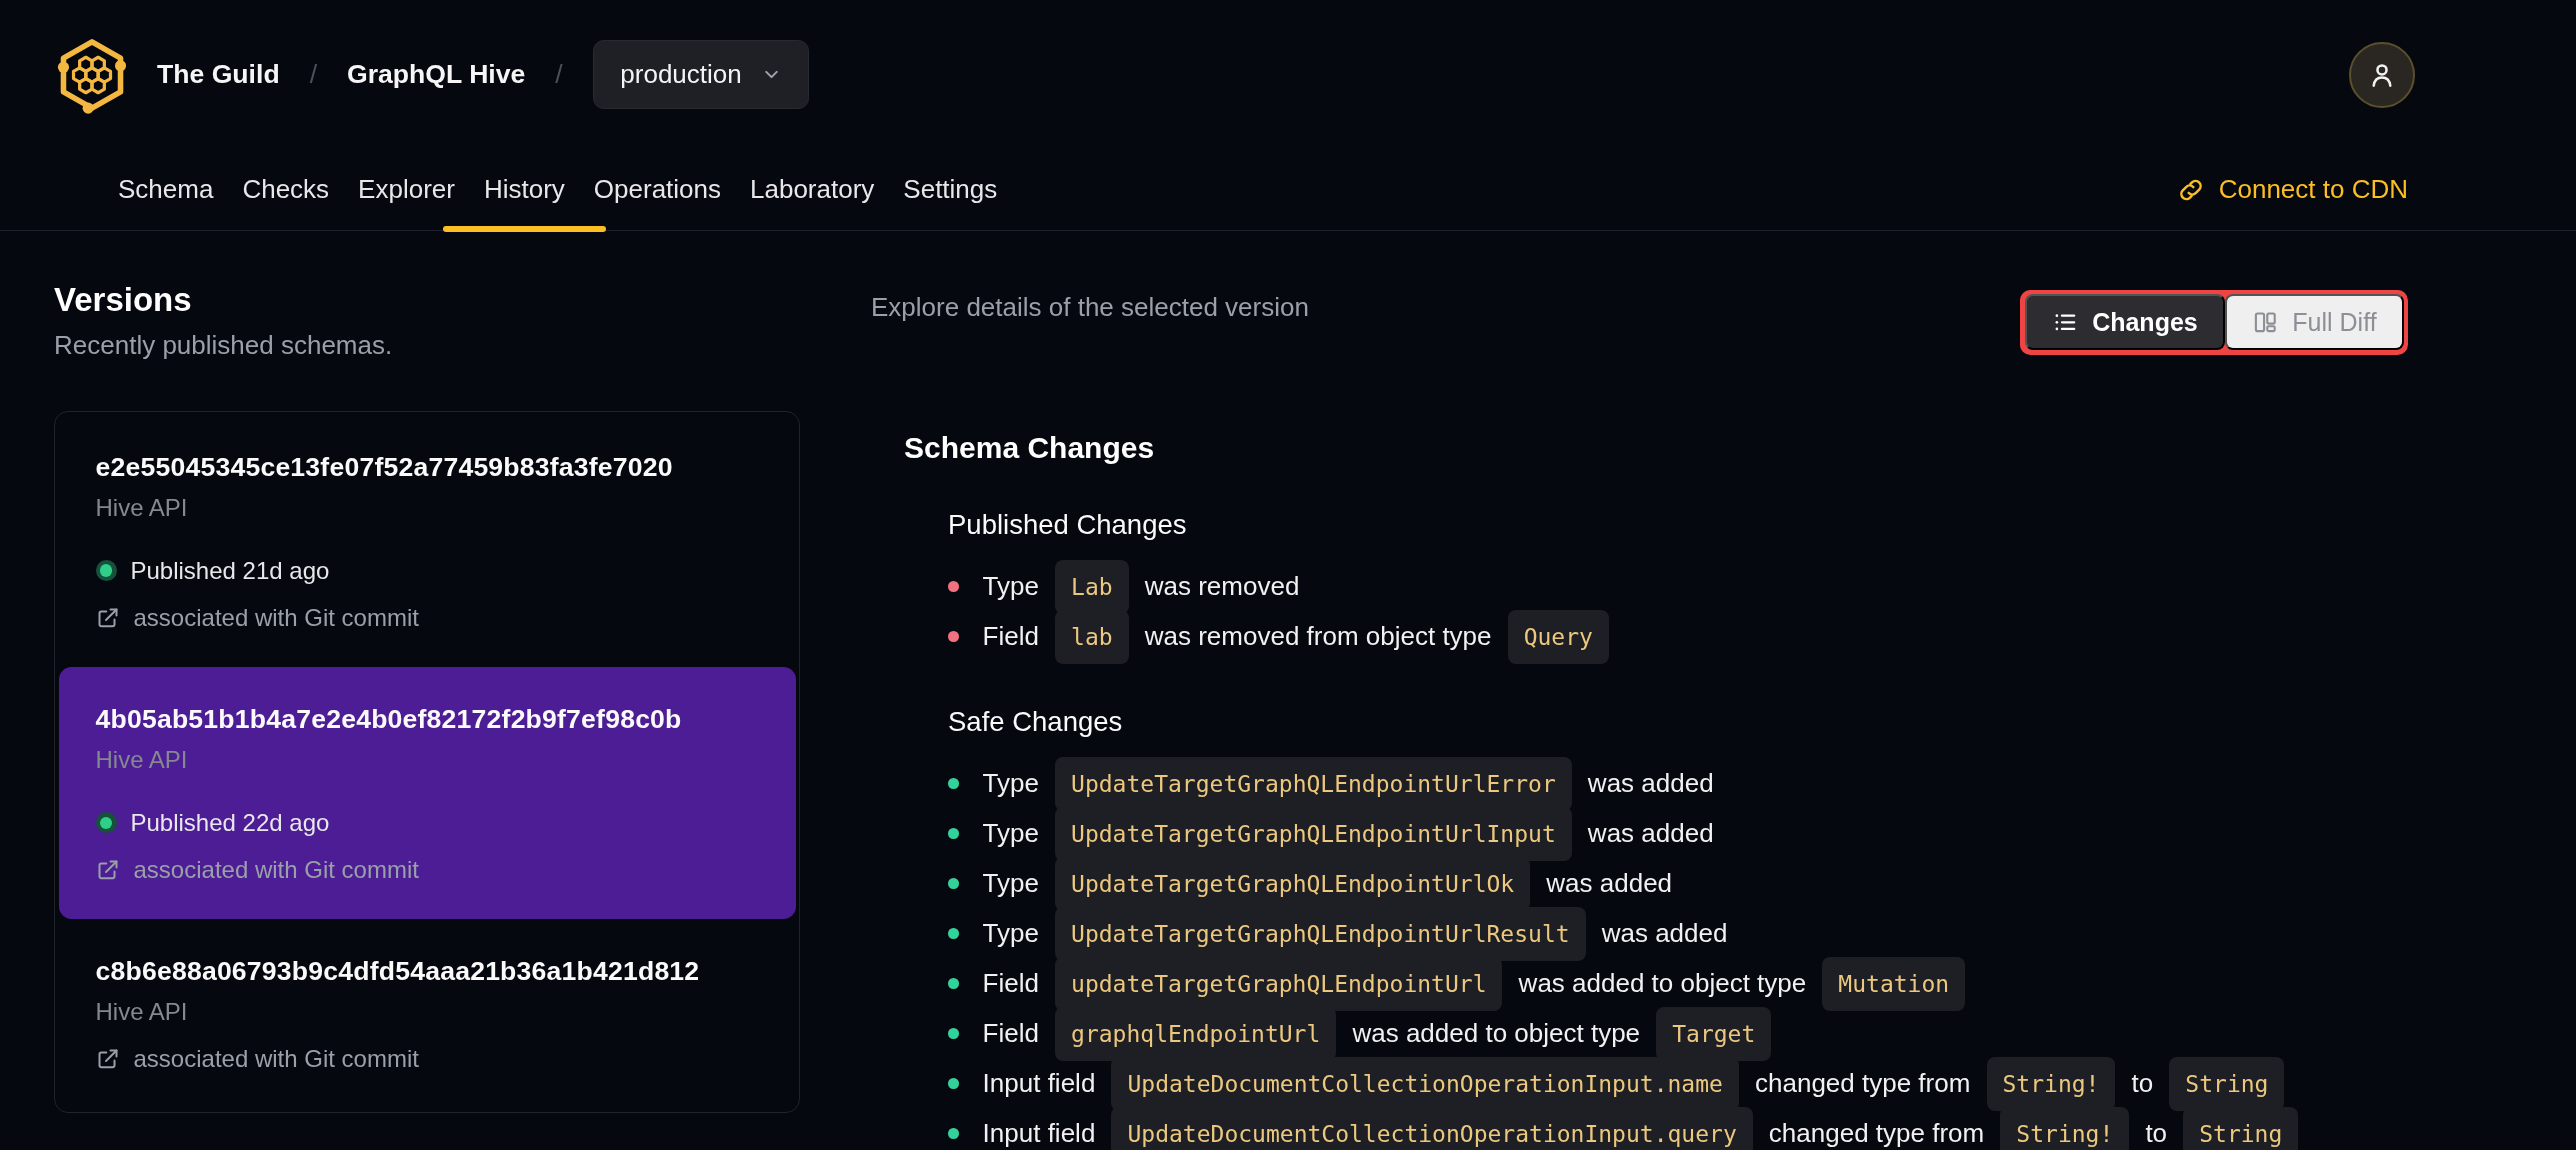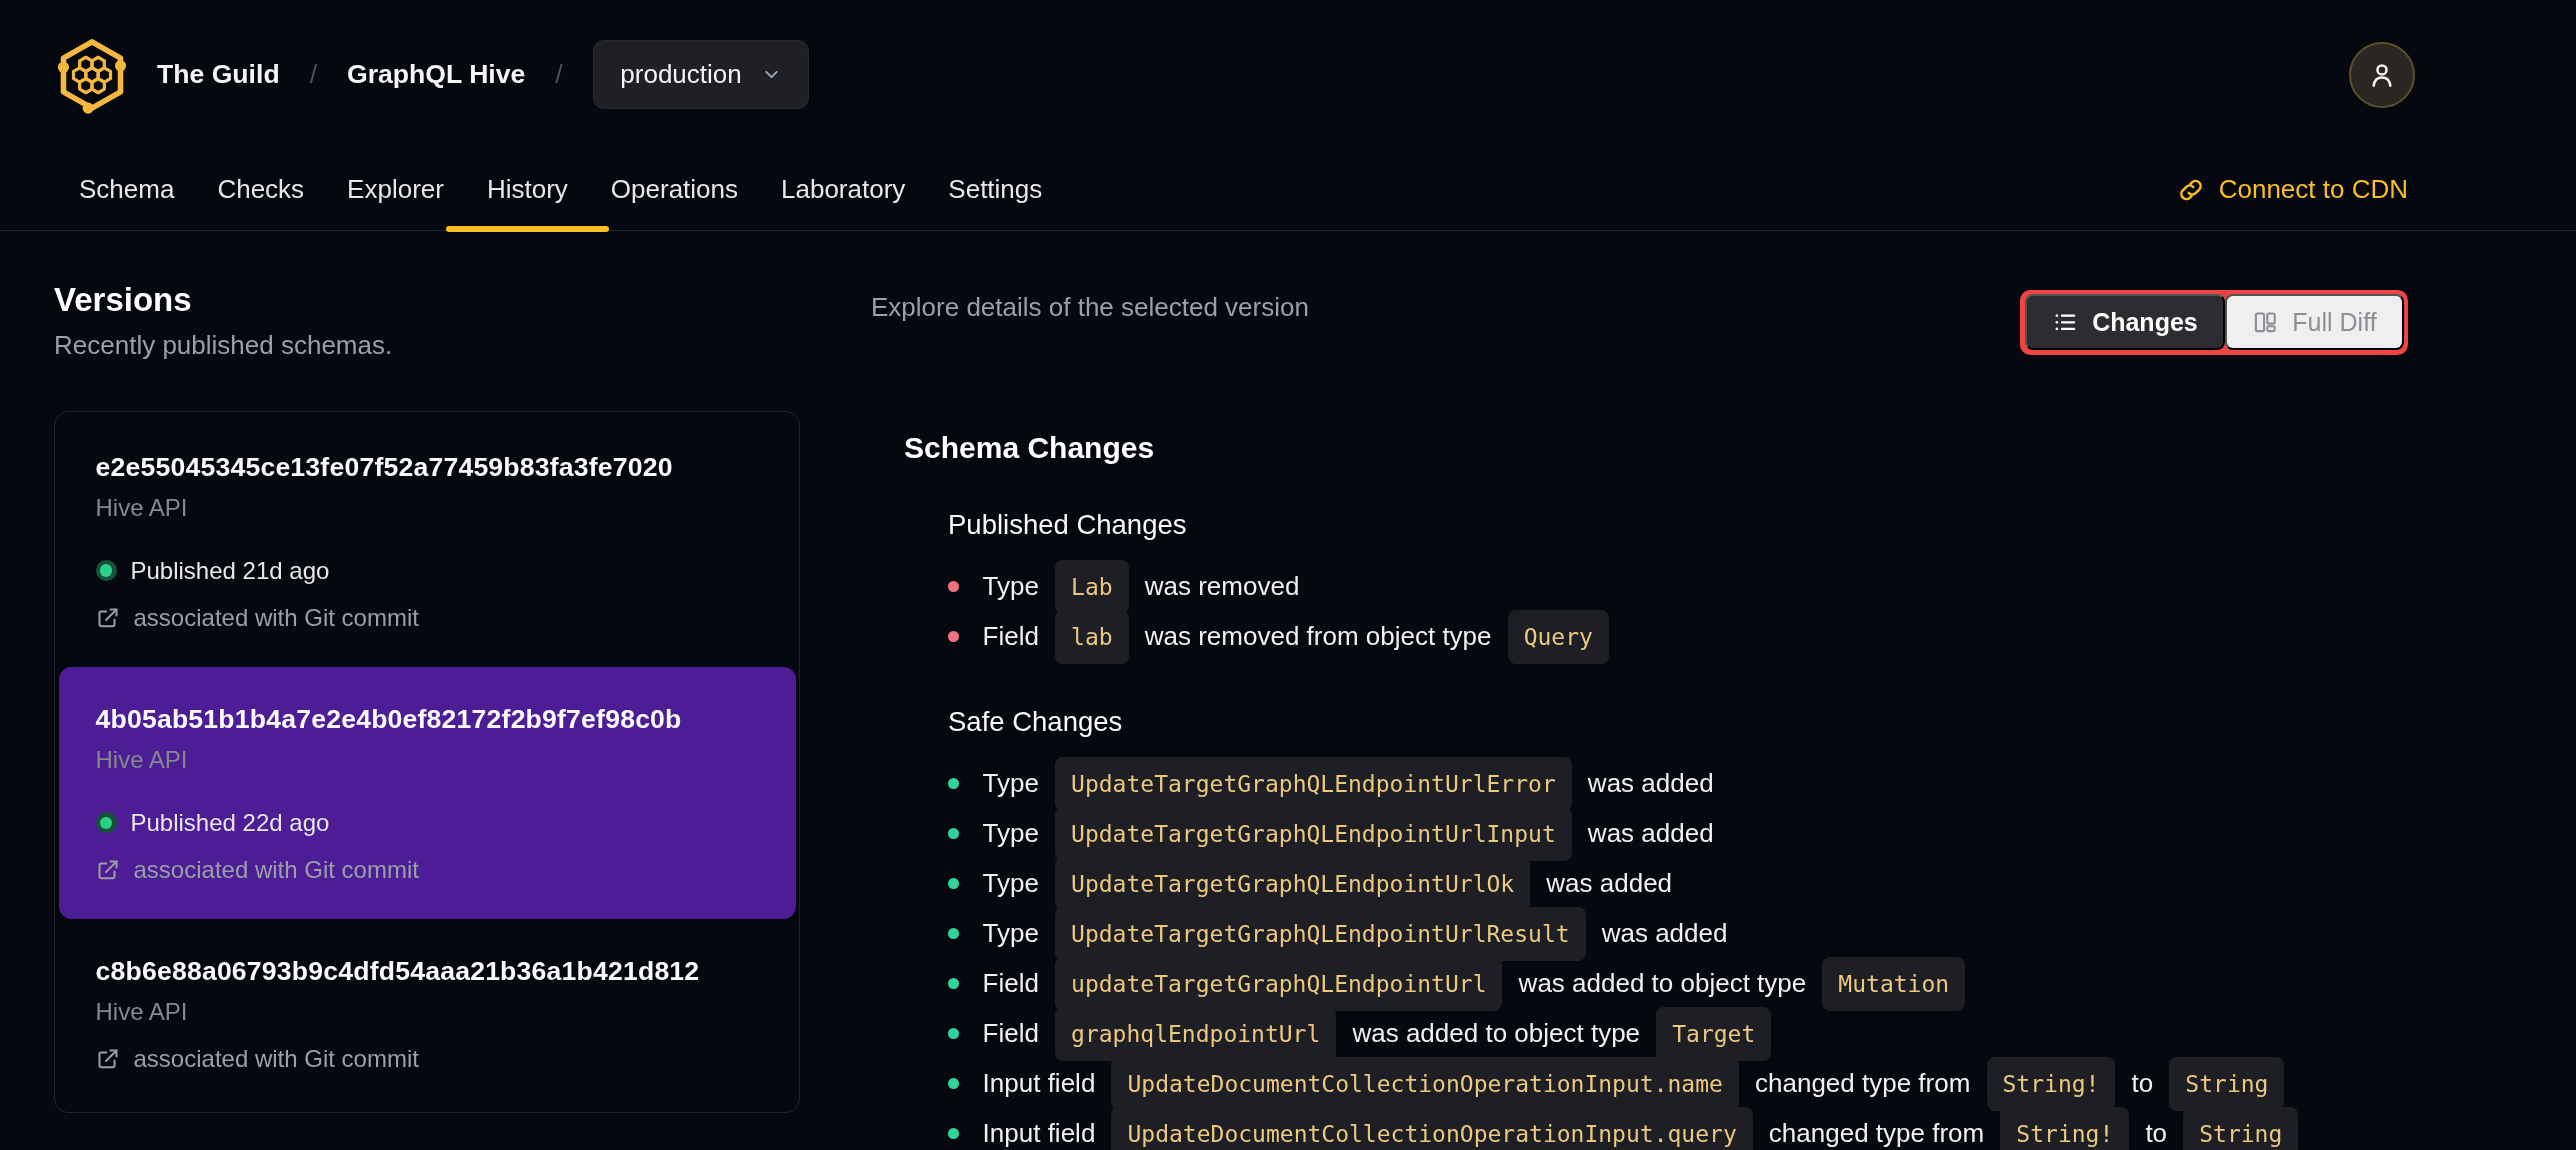--- a/index.html
+++ b/index.html
@@ -31,21 +31,21 @@
     background:#2a2723; border:2.7px solid #5c4f2c;
     display:flex; align-items:center; justify-content:center; cursor:pointer;
   }
   
   .nav-bar {
     height:82px; display:flex; align-items:center;
     padding:0 168px 0 79px;
     border-bottom:1.8px solid #1e212a;
     position:relative;
   }
-  .nav-tabs { display:flex; gap:43px; height:100%; align-items:flex-start; }
+  .nav-tabs { display:flex; gap:29px; height:100%; align-items:flex-start;margin-left:39px; }
   .nav-tab {
     font-size:26px; font-weight:500; color:#e8e8ea; cursor:pointer;
     position:relative; height:100%; display:flex; align-items:center;
   }
   .nav-tab.active::after {
     content:""; position:absolute; left:-41px; right:-41px; bottom:-1.8px;
     height:6.2px; border-radius:3.5px; background:var(--accent);
   }
   .nav-spacer { flex:1; }
   .cdn-link {

